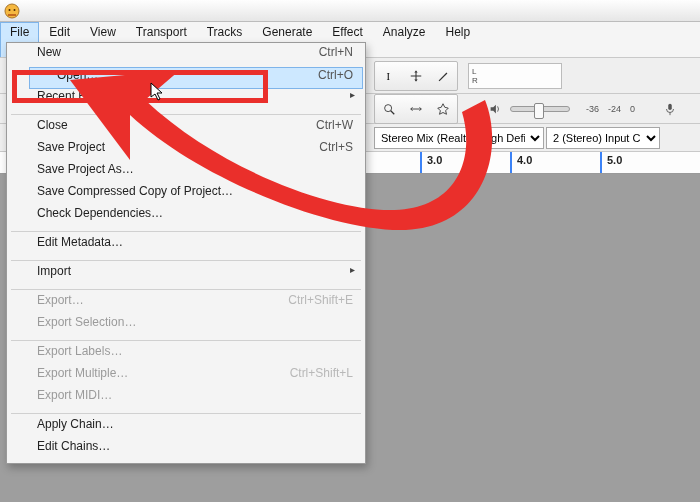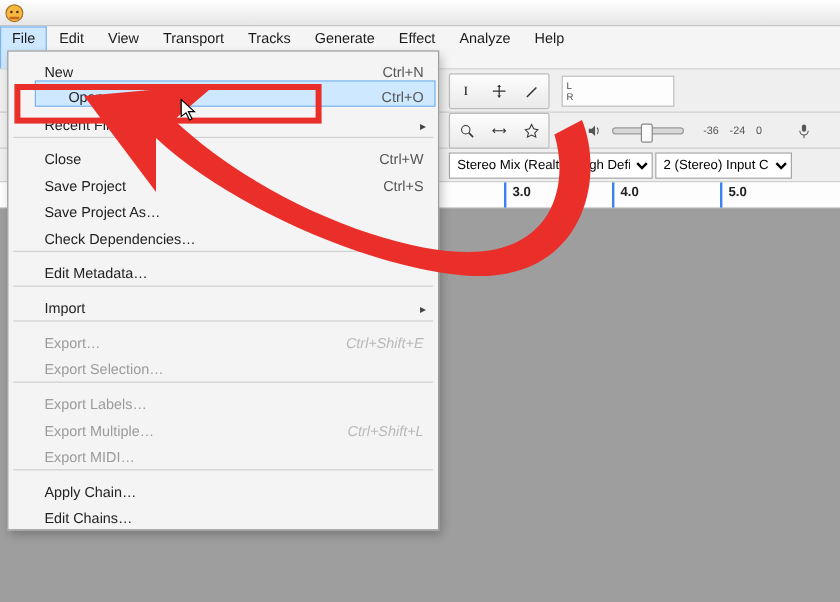--- a/index.html
+++ b/index.html
@@ -104,30 +104,30 @@
     left: 6px;
     width: 360px;
     background: #f4f4f4;
     border: 1px solid #9a9a9a;
     box-shadow: 2px 4px 8px rgba(0,0,0,.25);
     z-index: 50;
     padding: 2px;
   }
   .dropdown .ditem {
     display: flex;
-    align-items: flex-end;
+    align-items: flex-start;
     height: 22px;
     padding: 0 10px 0 28px;
     color: #222;
     position: relative;
     gap: 44px;
   }
   .dropdown .ditem.disabled { color: #9b9b9b; }
   .dropdown .ditem .shortcut { margin-left:auto; color:#555; }
-  .dropdown .ditem.disabled .shortcut { color:#b8b8b8;font-style:italic; }
+  .dropdown .ditem.disabled .shortcut { color:#b8b8b8; }
   .dropdown .ditem.highlight { background: #cde8ff; border:1px solid #7eb4ea; padding:0 9px 0 27px; height:22px;margin-left:20px; }
   .dropdown .ditem.sub::after {
     content:"▸"; position:absolute; right:8px; color:#444; font-size:10px;
   }
   .dropdown hr {
     border:none; border-top:1px solid #d0d0d0; margin:3px 2px;
   }
 
   
   .annotation-box {
@@ -287,20 +287,23 @@
     <div class="ditem">
       <span>Close</span>
       <span class="shortcut">Ctrl+W</span>
     </div>
     <div class="ditem">
       <span>Save Project</span>
       <span class="shortcut">Ctrl+S</span>
     </div>
     <div class="ditem">
       <span>Save Project As…</span>
+    </div>
+    <div class="ditem">
+      <span>Save Compressed Copy of Project…</span>
     </div>
     <div class="ditem">
       <span>Check Dependencies…</span>
     </div>
     <hr>
     <div class="ditem">
       <span>Edit Metadata…</span>
     </div>
     <hr>
     <div class="ditem sub">

